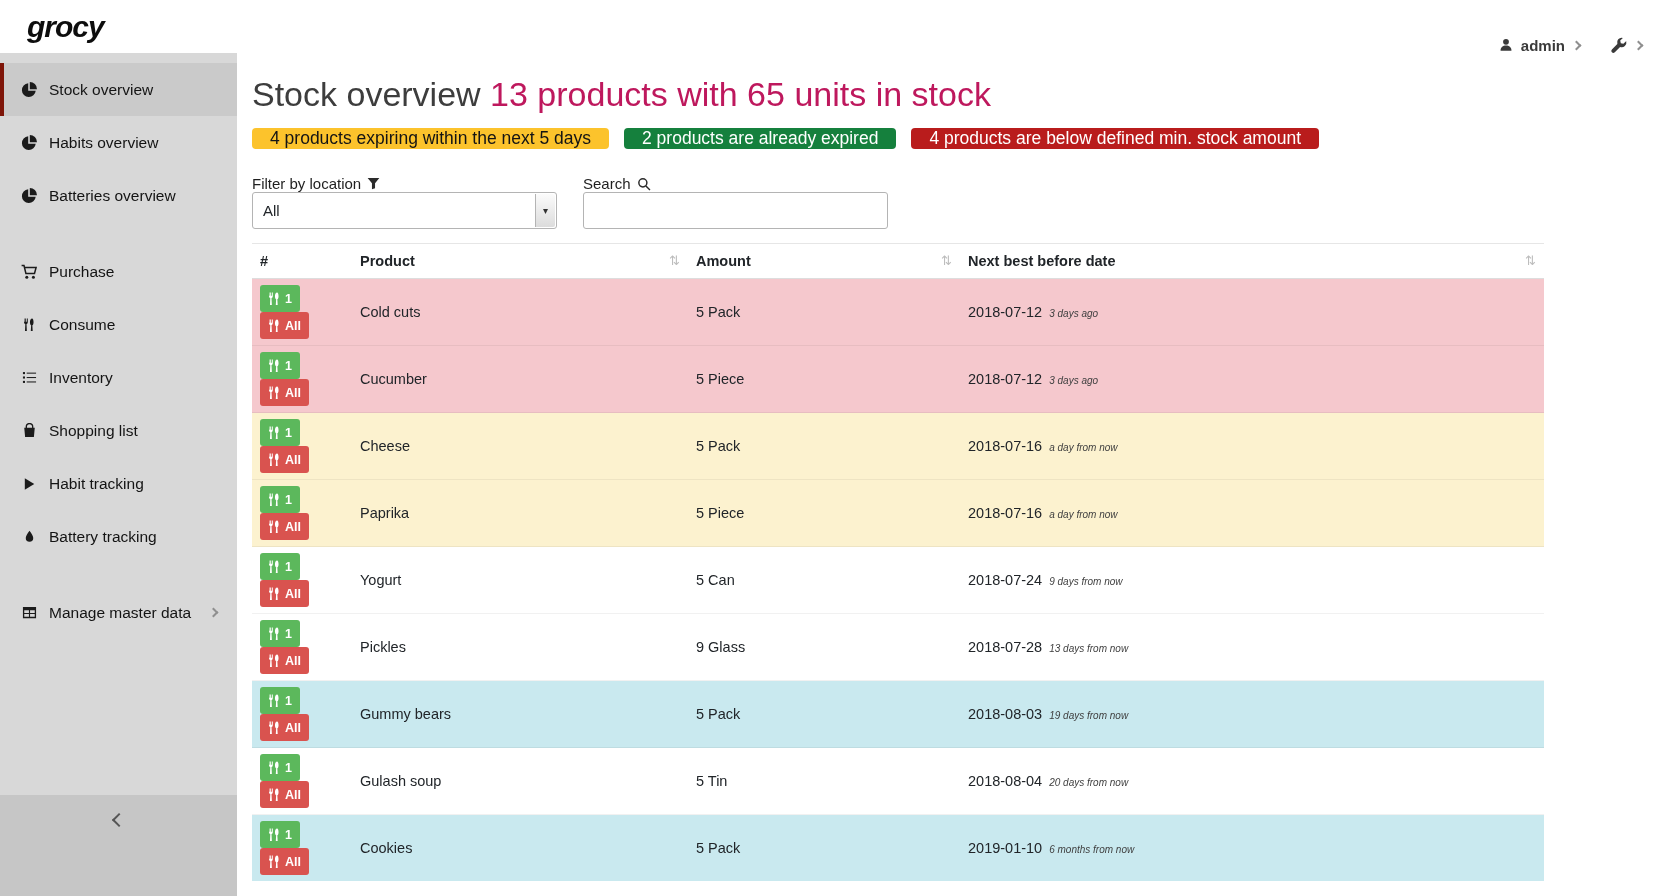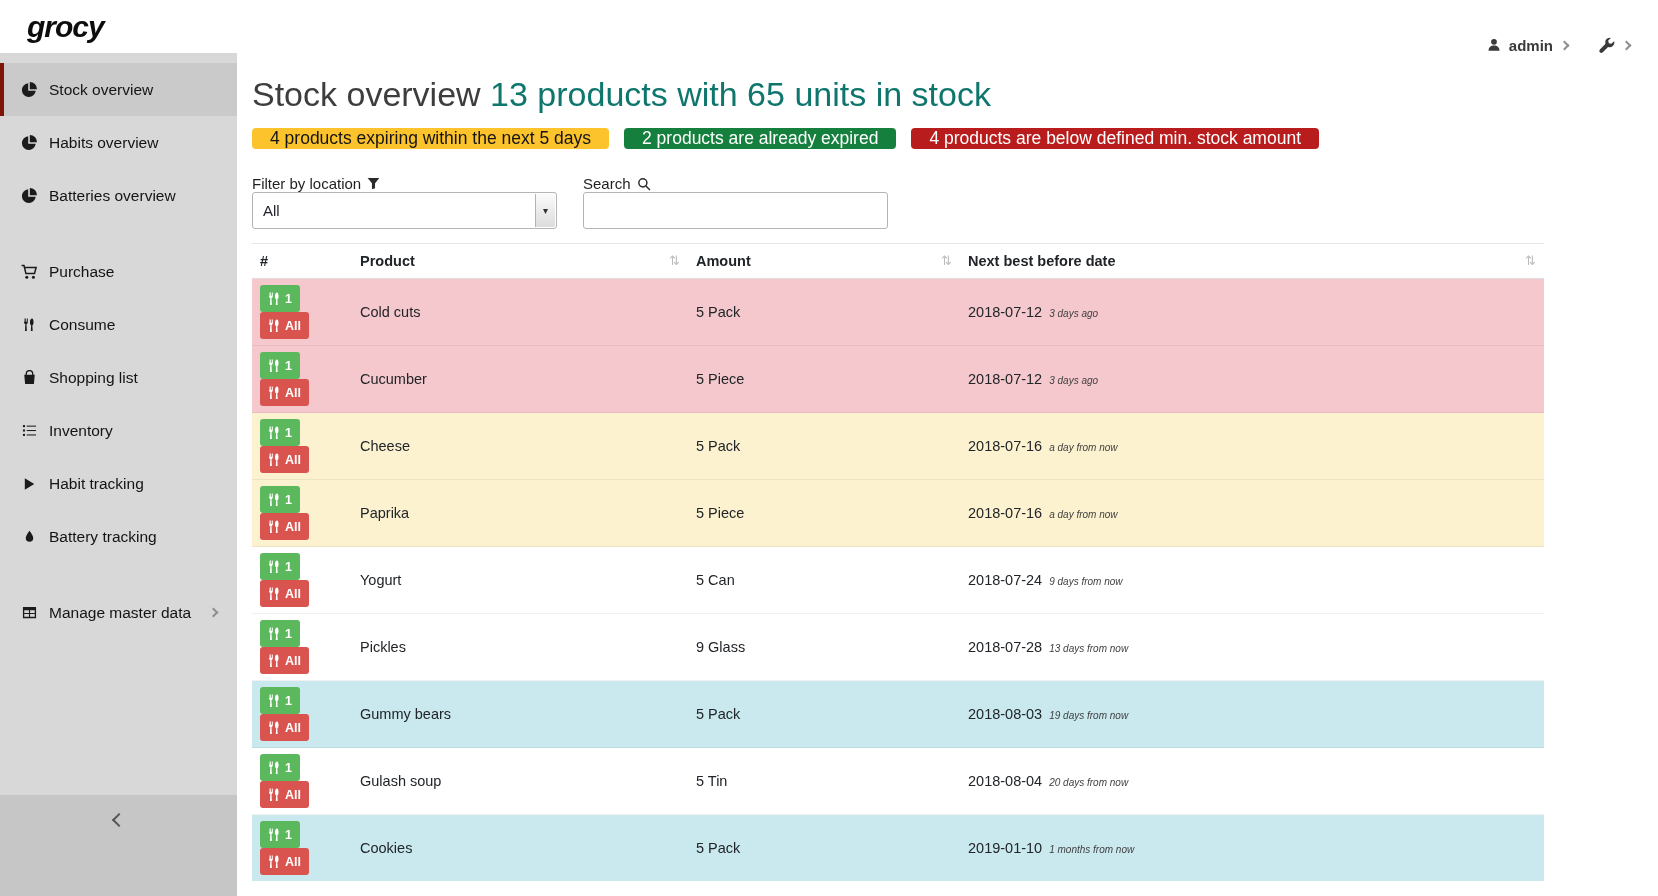--- a/index.html
+++ b/index.html
@@ -7,21 +7,21 @@
   body {
     font-family: "Liberation Sans", "DejaVu Sans", sans-serif;
     color:#212529;
     width:1658px; height:896px; overflow:hidden;
   }
   .app { width:1658px; height:896px; display:flex; flex-direction:column; }
 
   
   .topbar { height:53px; display:flex; align-items:center; justify-content:space-between; background:#fff; flex:0 0 auto; }
   .brand { font-size:30px; font-weight:800; font-style:italic; color:#0d0d0d; padding-left:27px; letter-spacing:-1px; cursor:pointer; }
-  .top-right { display:flex; align-items:center; gap:30px; padding-right:28px;margin-top:37px; }
+  .top-right { display:flex; align-items:center; gap:30px; padding-right:16px;margin-top:37px; }
   .top-menu { display:flex; align-items:center; gap:8px; cursor:pointer; color:#3a3a3a; font-size:15px; font-weight:700; }
   .top-menu .micon { display:inline-flex; color:#3a3a3a; }
 
   .chev { display:inline-block; width:7px; height:7px; border:solid #8f8f8f; border-width:0 2px 2px 0; }
   .chev-right { transform:rotate(-45deg); }
   .chev-left  { transform:rotate(135deg); width:10px; height:10px; border-color:#555; }
 
   
   .layout { display:flex; flex:1 1 auto; min-height:0; }
 
@@ -33,21 +33,21 @@
   .side-item.gap { margin-top:23px; }
   .side-item.active { background:#cacaca; border-left-color:#7e1508; }
   .sicon { display:inline-flex; width:18px; justify-content:center; color:#1b1b1b; flex:0 0 auto; }
   .slabel { white-space:nowrap; }
   .side-chev { margin-left:auto; margin-right:10px; }
   .side-footer { height:101px; background:#c6c6c6; display:flex; justify-content:center; align-items:flex-start; padding-top:20px; cursor:pointer; }
 
   
   .main { flex:1 1 auto; padding:22px 0 0 15px; overflow:hidden; }
   h1 { font-size:34px; font-weight:500; color:#3d3d3d; margin-bottom:14px; }
-  h1 .subtitle { color:#0f766e; font-weight:400;margin-top:26px; }
+  h1 .subtitle { color:#be185d; font-weight:400;margin-top:26px; }
 
   .alerts { display:flex; gap:15px; margin-bottom:26px; }
   .alert-btn { border:none; border-radius:4px; padding:0 18px; font-size:17.5px; font-weight:500;
                font-family:inherit; cursor:pointer; white-space:nowrap; }
 
   .filter-row { display:flex; gap:26px; margin-bottom:14px; }
   .filter-block { width:305px; }
   .filter-label { display:flex; align-items:center; gap:6px; font-size:15px; color:#1f1f1f; }
   .filter-label .licon { display:inline-flex; color:#2b2b2b; }
   .select { position:relative; width:305px; height:37px; border:1px solid #b4b4b4; border-radius:3px;
@@ -160,39 +160,39 @@
                 <g fill="currentColor">
                   <path d="M1.2.4v4.4c0 1 .6 1.9 1.5 2.2L2.3 15h2.2L4.1 7c.9-.3 1.5-1.2 1.5-2.2V.4H4.5v3.8h-.9V.4h-1v3.8h-.9V.4z"></path>
                   <path d="M10.6.4C9.2.4 8.1 2.3 8.1 4.7c0 1.7.6 3.1 1.4 3.7L9.1 15h2.2l-.4-6.6c.9-.6 1.4-2 1.4-3.7C12.3 2.3 11.6.4 10.6.4z"></path>
                 </g>
               </svg>
             </span>
             <span class="slabel">Consume</span>
           </div>
           <div class="side-item">
             <span class="sicon">
-              <svg viewBox="0 0 16 16" width="15" height="15">
-                <path d="M4.6 5.2V4a3.4 3.4 0 0 1 6.8 0v1.2" fill="none" stroke="currentColor" stroke-width="1.4"></path>
-                <path fill="currentColor" d="M2.4 5h11.2l-.9 10H3.3z"></path>
-              </svg>
-            </span>
-            <span class="slabel">Shopping list</span>
-          </div>
-          <div class="side-item">
-            <span class="sicon">
               <svg viewBox="0 0 16 16" width="15" height="15" fill="currentColor">
                 <rect x="1" y="2.2" width="2.2" height="2.2"></rect>
                 <rect x="5" y="2.8" width="10" height="1.1"></rect>
                 <rect x="1" y="6.9" width="2.2" height="2.2"></rect>
                 <rect x="5" y="7.5" width="10" height="1.1"></rect>
                 <rect x="1" y="11.6" width="2.2" height="2.2"></rect>
                 <rect x="5" y="12.2" width="10" height="1.1"></rect>
               </svg>
             </span>
             <span class="slabel">Inventory</span>
+          </div>
+          <div class="side-item">
+            <span class="sicon">
+              <svg viewBox="0 0 16 16" width="15" height="15">
+                <path d="M4.6 5.2V4a3.4 3.4 0 0 1 6.8 0v1.2" fill="none" stroke="currentColor" stroke-width="1.4"></path>
+                <path fill="currentColor" d="M2.4 5h11.2l-.9 10H3.3z"></path>
+              </svg>
+            </span>
+            <span class="slabel">Shopping list</span>
           </div>
           <div class="side-item">
             <span class="sicon">
               <svg viewBox="0 0 16 16" width="14" height="14">
                 <path fill="currentColor" d="M3.2 1.4l10.8 6.6L3.2 14.6z"></path>
               </svg>
             </span>
             <span class="slabel">Habit tracking</span>
           </div>
           <div class="side-item">
@@ -500,20 +500,20 @@
                       <g fill="currentColor">
                         <path d="M1.2.4v4.4c0 1 .6 1.9 1.5 2.2L2.3 15h2.2L4.1 7c.9-.3 1.5-1.2 1.5-2.2V.4H4.5v3.8h-.9V.4h-1v3.8h-.9V.4z"></path>
                         <path d="M10.6.4C9.2.4 8.1 2.3 8.1 4.7c0 1.7.6 3.1 1.4 3.7L9.1 15h2.2l-.4-6.6c.9-.6 1.4-2 1.4-3.7C12.3 2.3 11.6.4 10.6.4z"></path>
                       </g>
                     </svg>
                   </span>
                   <span>All</span>
                 </button></td>
               <td>Cookies</td>
               <td>5 Pack</td>
-              <td><span>2019-01-10</span><span class="note">1 months from now</span></td>
+              <td><span>2019-01-10</span><span class="note">6 months from now</span></td>
             </tr>
           </tbody>
       </table>
     </main>
 
   </div>
 </div>
 
 </body></html>

